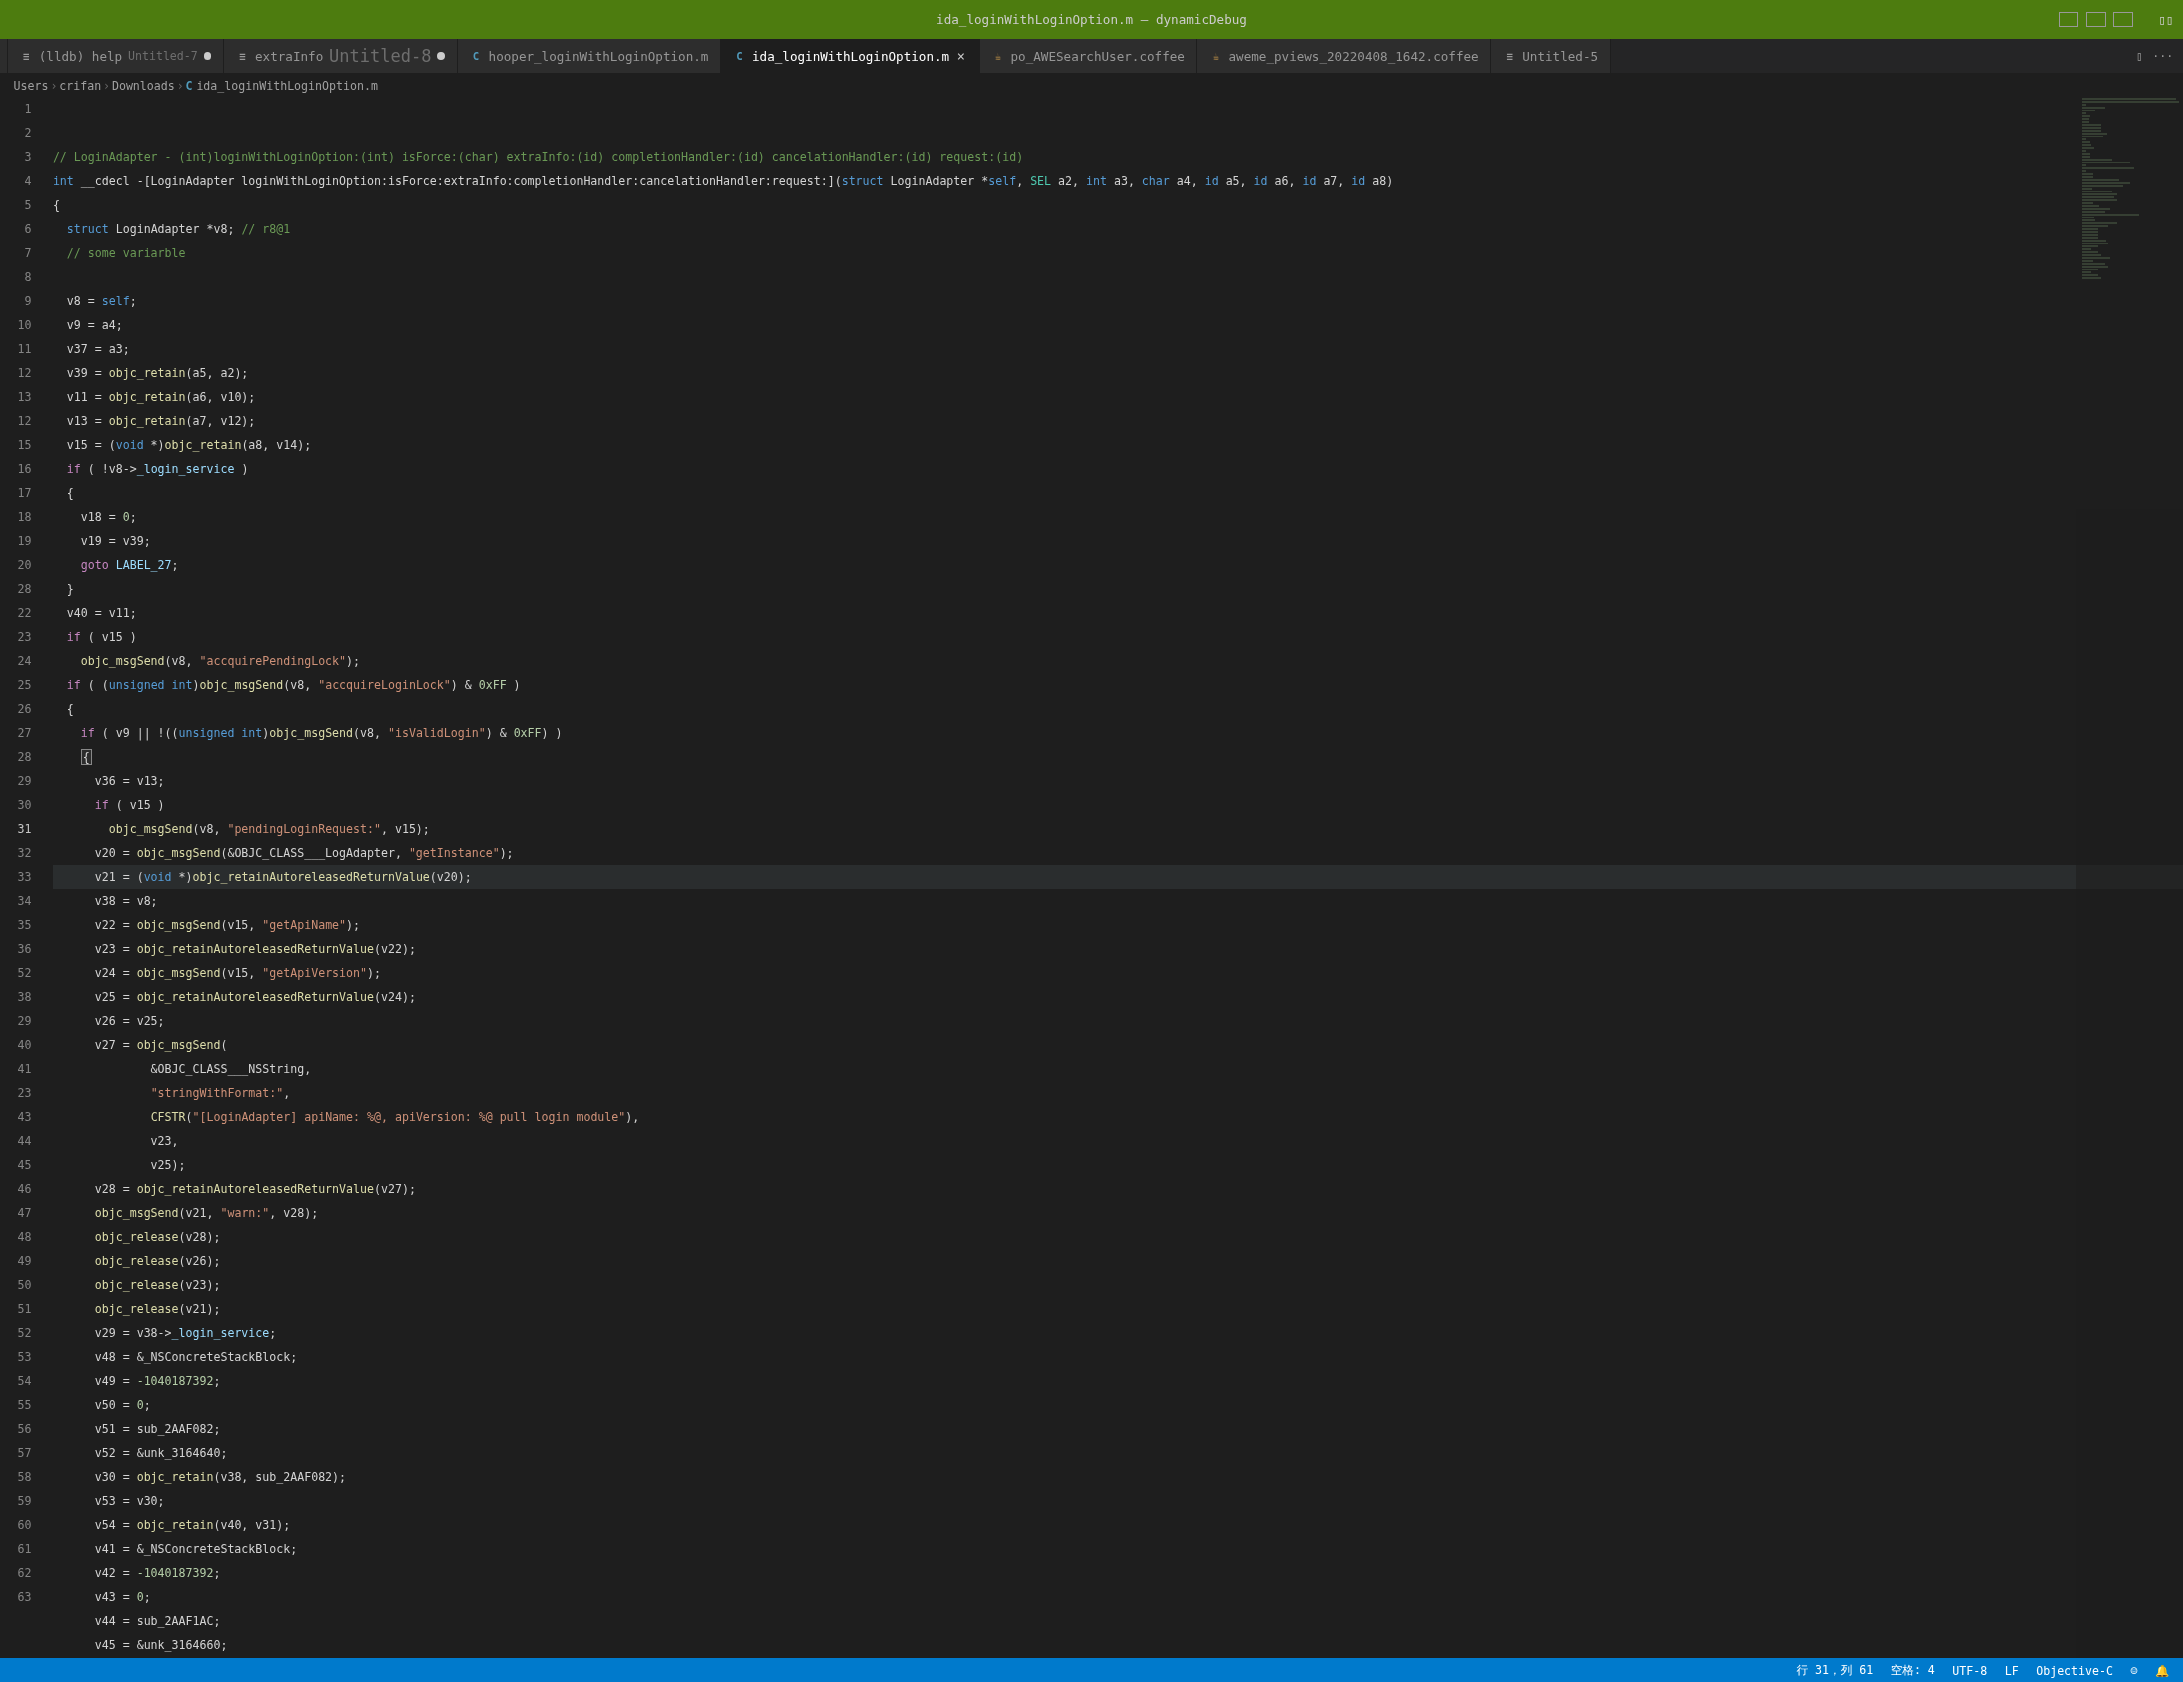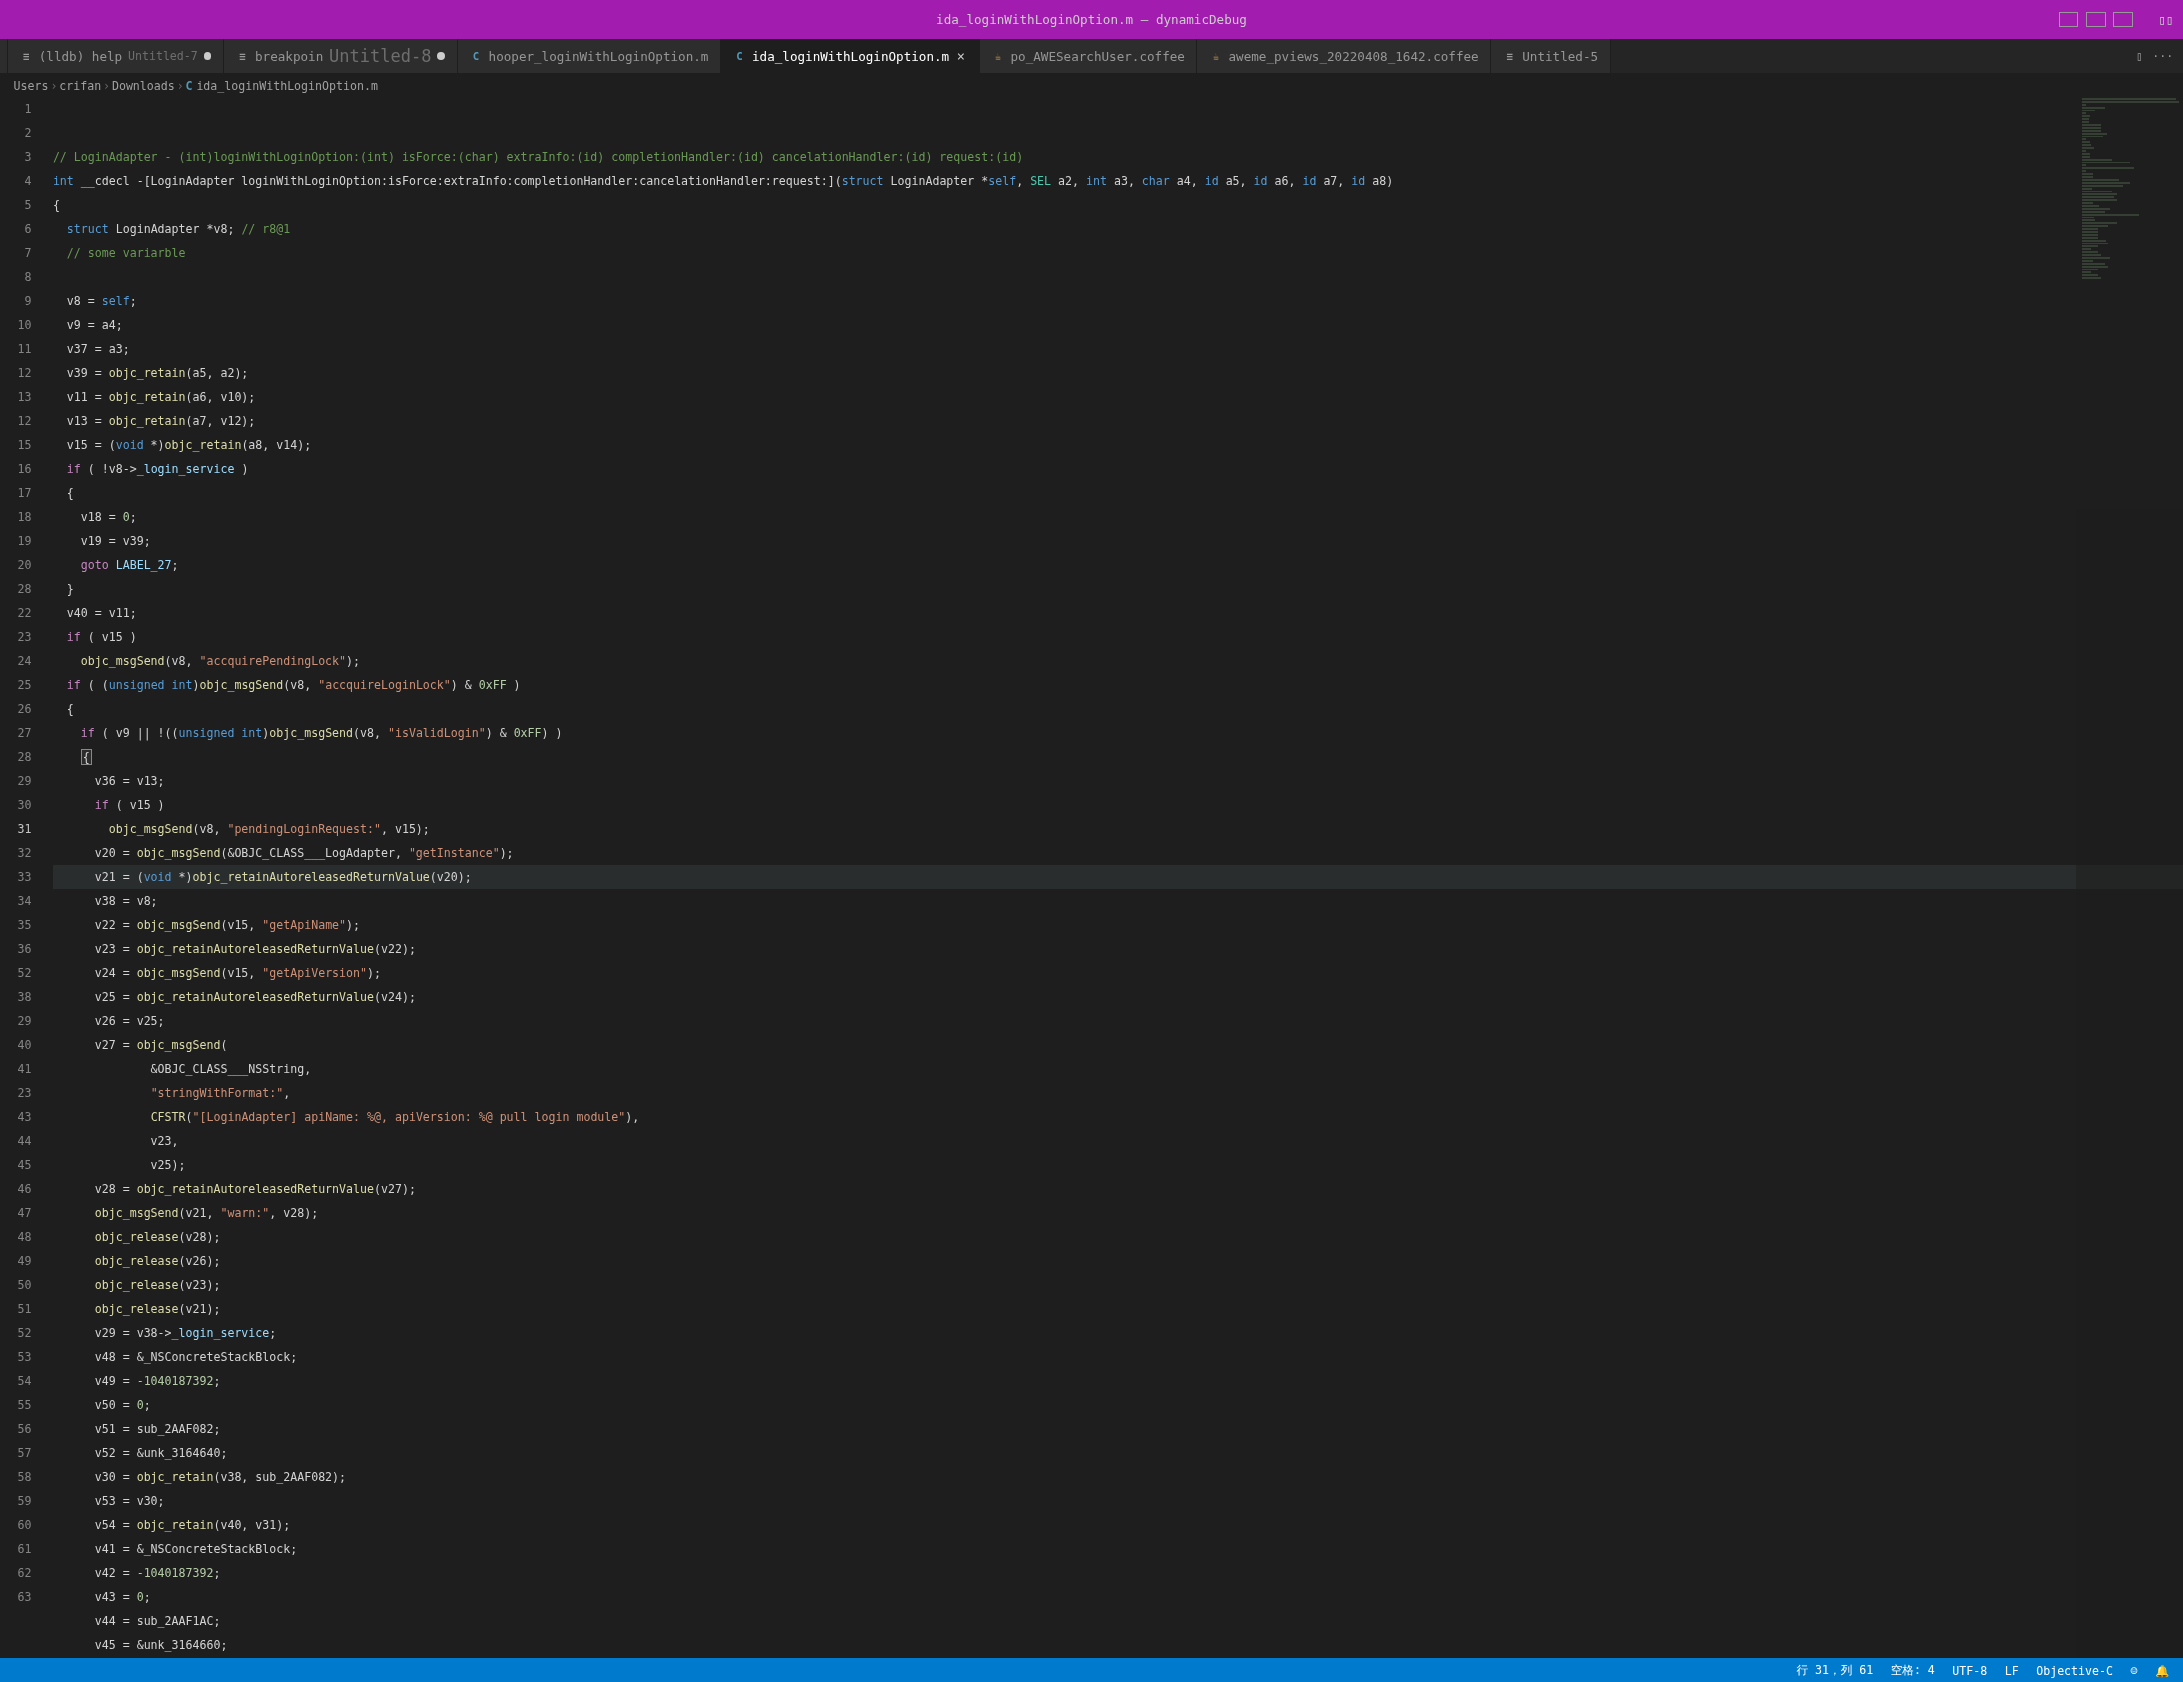--- a/index.html
+++ b/index.html
@@ -7,21 +7,21 @@
       font-family: 'Menlo', 'Monaco', 'Consolas', monospace;
       background: #1e1e1e;
       color: #d4d4d4;
       font-size: 11.6px;
       overflow: hidden;
       width: 2183px;
       height: 1683px;
     }
     .titlebar {
       height: 39px;
-      background: #a21caf;
+      background: #4d7c0f;
       display: flex;
       align-items: center;
       justify-content: center;
       position: relative;
       color: #cccccc;
       font-size: 12.6px;
     }
     .titlebar-controls {
       position: absolute;
       right: 9.7px;
@@ -191,21 +191,21 @@
   <div class="tab-first-strip"></div>
   <div id="tabs-container" style="display:flex;">
       <div class="tab">
         <span class="lang-icon lang-txt">≡</span>
         <span>(lldb) help</span> 
         <span style="color:#6e6e6e;font-size:11.6px">Untitled-7</span>
         <span class="dot"></span>
       </div>
       <div class="tab">
         <span class="lang-icon lang-txt">≡</span>
-        <span>breakpoin</span> 
+        <span>extraInfo</span> 
         <span style="color:#6e6e6e;font-size:17px">Untitled-8</span>
         <span class="dot"></span>
       </div>
       <div class="tab">
         <span class="lang-icon lang-c">C</span>
         <span>hooper_loginWithLoginOption.m</span>
       </div>
       <div class="tab active">
         <span class="lang-icon lang-c">C</span>
         <span>ida_loginWithLoginOption.m</span>

